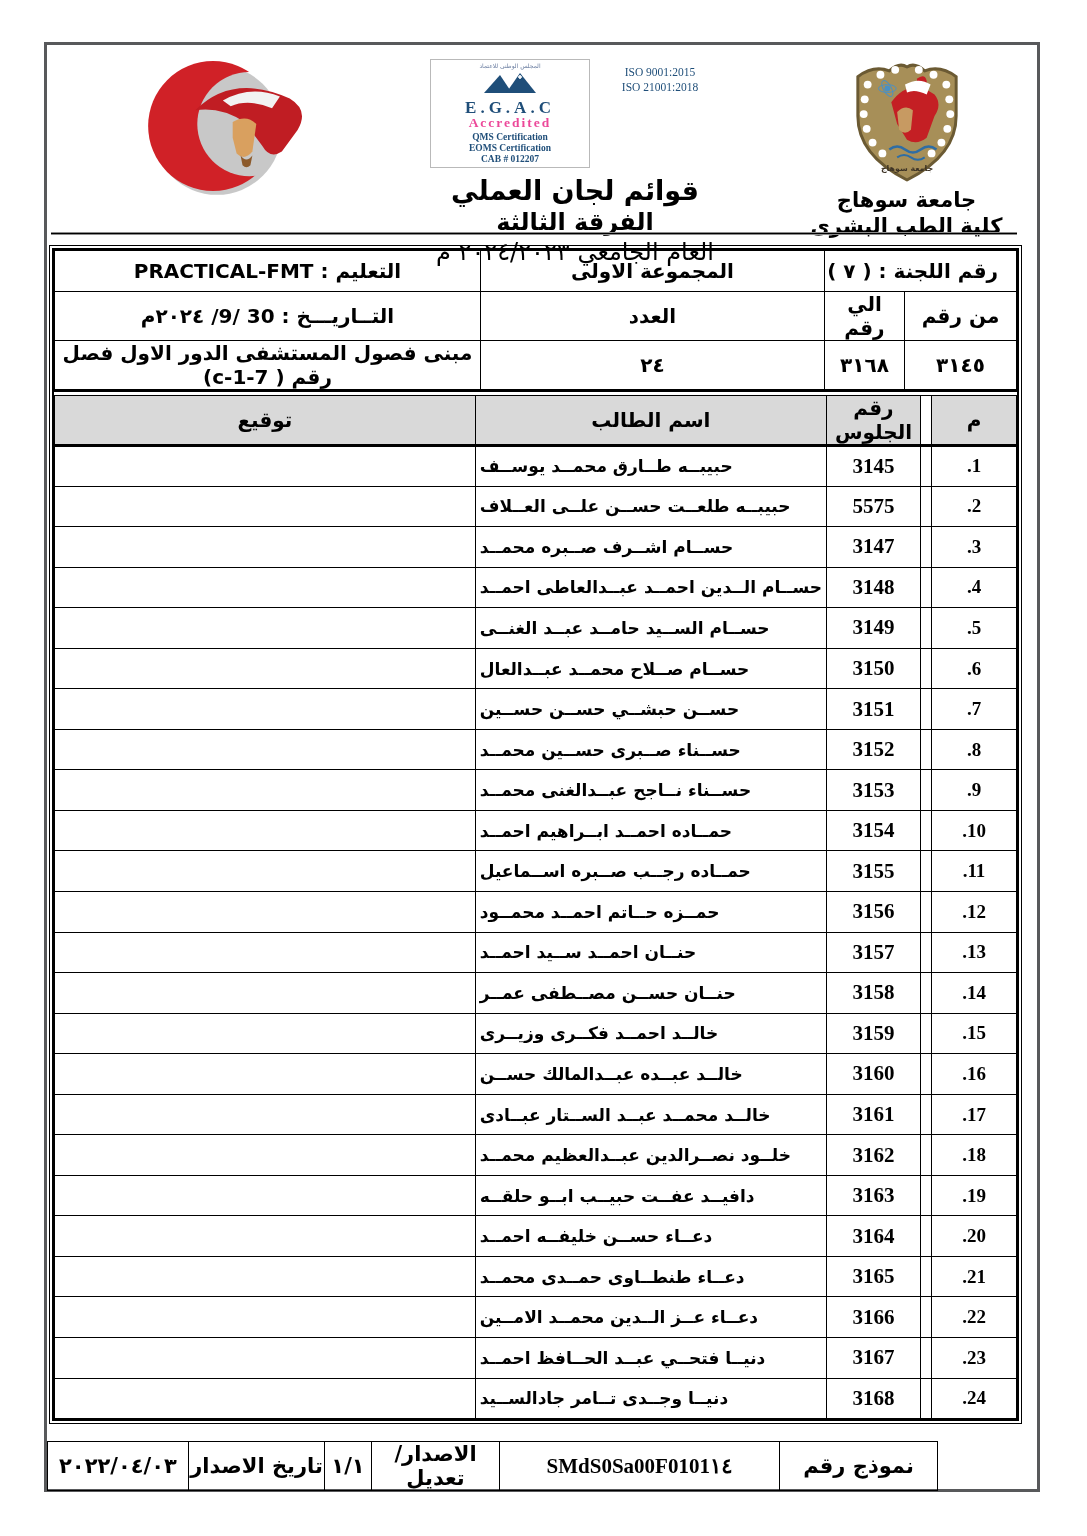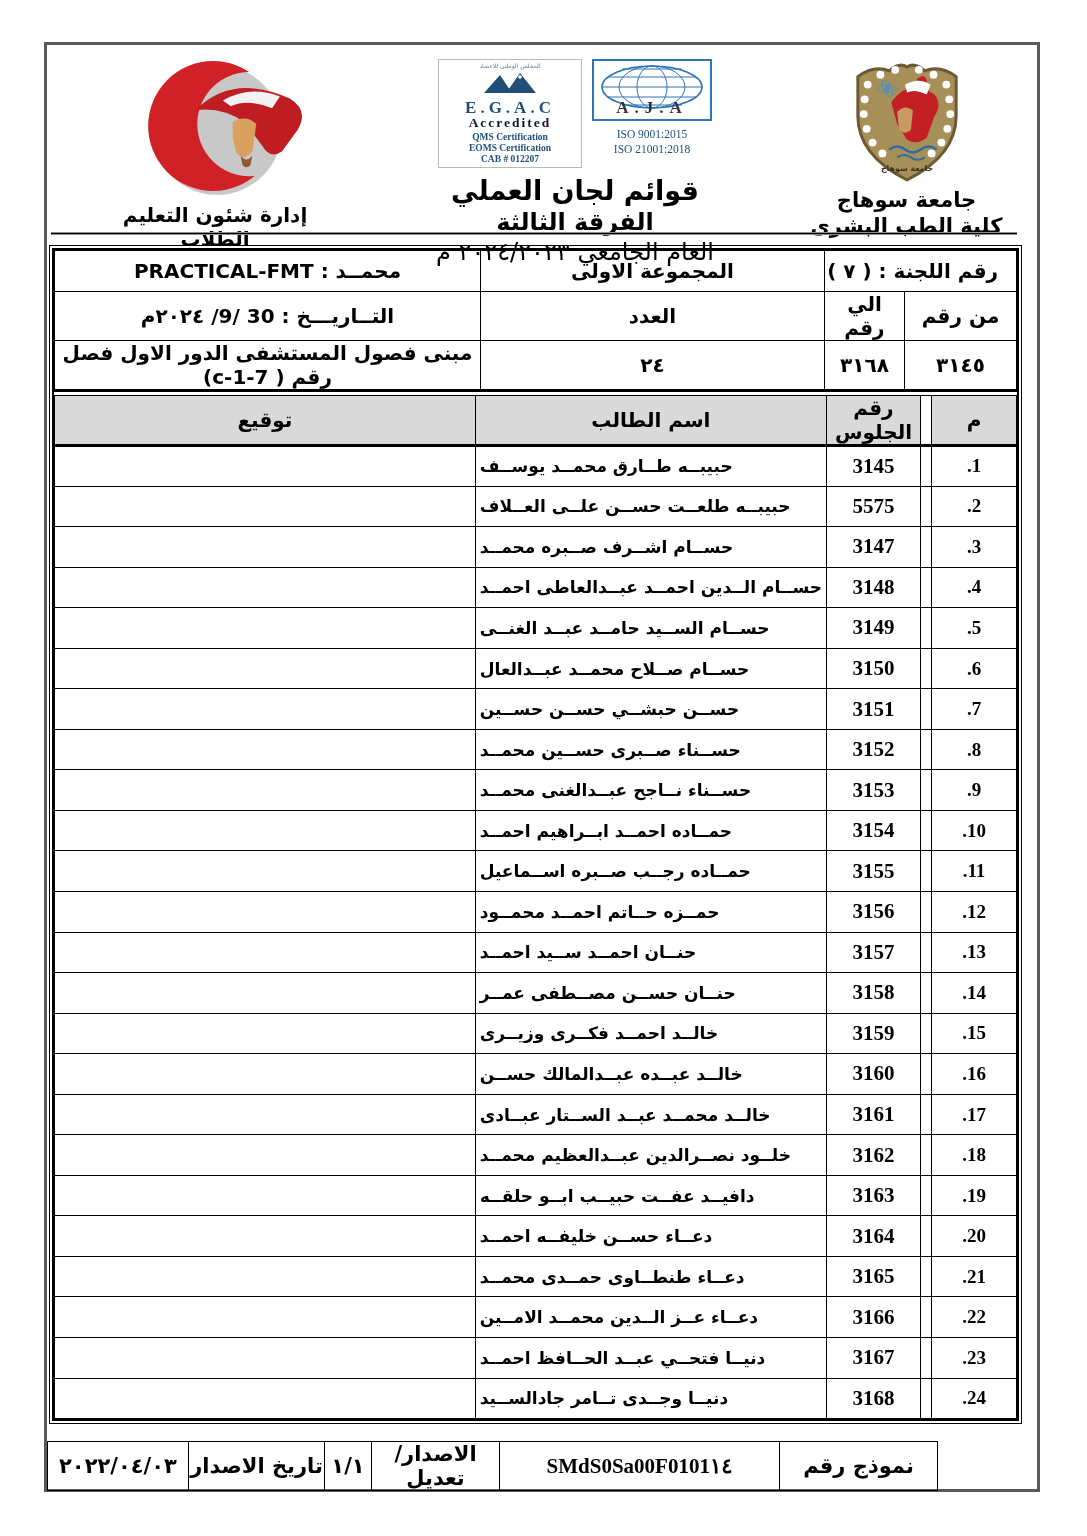--- a/index.html
+++ b/index.html
@@ -5,24 +5,24 @@
   * { margin:0; padding:0; box-sizing:border-box; }
   body { background:#ffffff; font-family:"DejaVu Sans", sans-serif; }
   .page { position:relative; width:1087px; height:1536px; background:#fff; overflow:hidden; direction:rtl; }
   .frame { position:absolute; left:44px; top:42px; width:996px; height:1450px; border:3px solid #58595b; }
 
   
   .brand-right { position:absolute; top:10px; right:18px; width:225px; text-align:center; }
   .brand-right .uni-line { font-weight:bold; font-size:21px; color:#000; line-height:1.25; }
   .brand-center { position:absolute; top:14px; left:352px; width:352px; text-align:center; }
   .logo-strip { display:flex; direction:ltr; justify-content:center; align-items:flex-start; gap:10px; height:112px; }
-  .egac-box { width:144px; border:1px solid #b9b9b9; padding:2px 2px; background:#fff; text-align:center; }
+  .egac-box { width:160px; border:1px solid #b9b9b9; padding:2px 2px; background:#fff; text-align:center; }
   .egac-arc { font-size:6px; color:#6a7da0; letter-spacing:1px; }
   .egac-name { font-family:"Liberation Serif", serif; font-weight:bold; color:#1f4e79; font-size:17px; letter-spacing:4px; line-height:1; }
-  .egac-accredited { font-family:"Liberation Serif", serif; font-weight:bold; color:#0f172a; font-size:13.5px; letter-spacing:2px; line-height:1.05; }
+  .egac-accredited { font-family:"Liberation Serif", serif; font-weight:bold; color:#ec4899; font-size:13.5px; letter-spacing:2px; line-height:1.05; }
   .egac-lines { font-family:"Liberation Serif", serif; font-weight:bold; color:#1f4e79; font-size:9.5px; line-height:1.15; margin-top:2px; }
   .aja-wrap { width:120px; text-align:center; }
   .aja-box { border:2px solid #2e75b6; background:#fff; height:62px; position:relative; }
   .iso-lines { font-family:"Liberation Serif", serif; font-weight:normal; color:#1f4e79; font-size:11.5px; line-height:1.3; margin-top:6px; }
   .title-1 { font-size:27px; font-weight:bold; margin-top:4px; }
   .title-2 { font-size:24px; font-weight:bold; margin-top:2px; }
   .title-3 { font-size:24px; font-weight:normal; margin-top:2px; }
   .brand-left { position:absolute; top:12px; left:38px; width:260px; text-align:center; }
   .dept-line { font-weight:bold; font-size:20px; margin-top:2px; }
   .header-sep { position:absolute; top:187px; left:4px; width:966px; height:3px; background:#000; border-top:1px solid #8c8c8c; border-bottom:1px solid #8c8c8c; }
@@ -112,29 +112,20 @@
           </svg>
           <div class="egac-name">E.G.A.C</div>
           <div class="egac-accredited">Accredited</div>
           <div class="egac-lines">
             <div>QMS Certification</div>
             <div>EOMS Certification</div>
             <div>CAB # 012207</div>
           </div>
         </div>
         <div class="aja-wrap">
-          <div class="aja-box">
-            <svg width="114" height="58" viewBox="0 0 114 58">
-              <ellipse cx="57" cy="26" rx="50" ry="21" fill="none" stroke="#2e75b6" stroke-width="1.6"></ellipse>
-              <ellipse cx="57" cy="26" rx="33" ry="21" fill="none" stroke="#2e75b6" stroke-width="1"></ellipse>
-              <ellipse cx="57" cy="26" rx="15" ry="21" fill="none" stroke="#2e75b6" stroke-width="1"></ellipse>
-              <path d="M7 26 h100 M13 16 h88 M13 36 h88 M27 8 h60 M27 44 h60" stroke="#2e75b6" stroke-width="1" fill="none"></path>
-              <text x="57" y="52" text-anchor="middle" font-family="Liberation Serif, serif" font-weight="bold" font-size="17" fill="#333333" letter-spacing="6">A.J.A</text>
-            </svg>
-          </div>
           <div class="iso-lines">
             <div>ISO 9001:2015</div>
             <div>ISO 21001:2018</div>
           </div>
         </div>
       </div>
       <div class="title-1">قوائم لجان العملي</div>
       <div class="title-2">الفرقة الثالثة</div>
       <div class="title-3">العام الجامعي ٢٠٢٤/٢٠٢٣ م</div>
     </div>
@@ -149,39 +140,38 @@
         </defs>
         <circle cx="122" cy="74" r="66" fill="#9a9a9a" opacity="0.55"></circle>
         <circle cx="118" cy="70" r="66" fill="#d02127" mask="url(#crescentMask)"></circle>
         <path d="M100 54 Q138 16 196 42 Q216 54 204 74 L188 96 Q176 104 168 90 L150 66 Q126 50 100 54 Z" fill="#c01d23"></path>
         <path d="M128 44 Q156 28 186 40 L178 52 Q154 42 136 50 Z" fill="#f2f2f2"></path>
         <path d="M138 66 Q152 58 162 68 L158 96 Q150 106 142 98 L138 82 Z" fill="#d9a05f"></path>
         <path d="M146 100 q6 8 12 0 l-2 10 q-4 4 -8 0 Z" fill="#8c5a2b"></path>
         <text x="56" y="44" transform="rotate(-27 56 44)" font-size="16" font-weight="bold" fill="#ffffff">جامعة سوهاج</text>
         <text x="62" y="124" transform="rotate(23 62 124)" font-size="16" font-weight="bold" fill="#ffffff">كلية الطب</text>
       </svg>
-      <div class="dept-line">إدارة شئون التعليم الطلاب</div>
     </div>
 
     <div class="header-sep"></div>
 
     <div class="table-outer">
       <div class="table-inner">
         <table class="info-table">
           <colgroup>
               <col style="width:112px">
               <col style="width:80px">
               <col style="width:344px">
               <col>
             </colgroup>
           <tbody>
               <tr class="r1">
             <td colspan="2" class="cell-committee">رقم اللجنة : ( ٧ )</td>
             <td>المجموعة الاولى</td>
-            <td class="cell-course">محمــد : PRACTICAL-FMT</td>
+            <td class="cell-course">التعليم : PRACTICAL-FMT</td>
           </tr>
           <tr class="r2">
             <td>من رقم</td>
             <td>الي رقم</td>
             <td>العدد</td>
             <td class="cell-date">التــاريـــخ : 30 /9/ ٢٠٢٤م</td>
           </tr>
           <tr class="r3">
             <td class="cell-range-val">٣١٤٥</td>
             <td class="cell-range-val">٣١٦٨</td>

